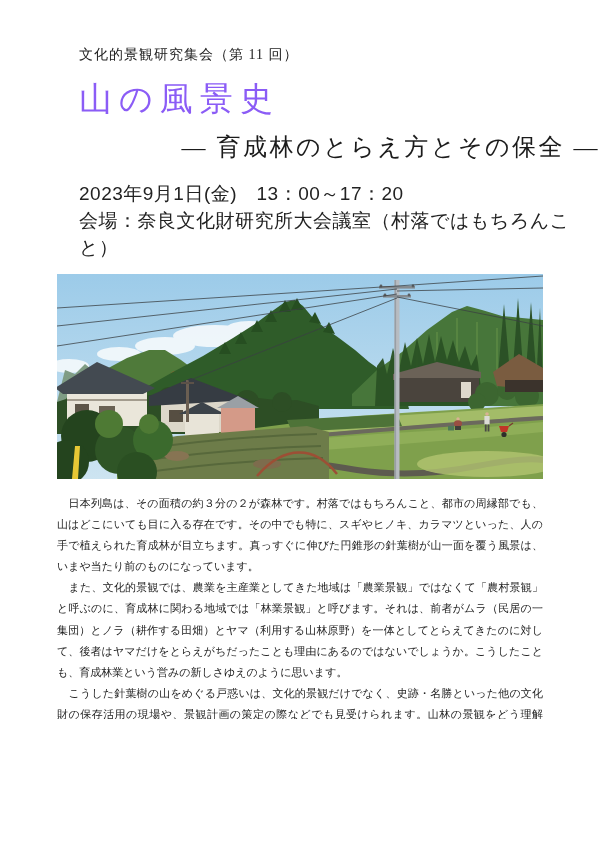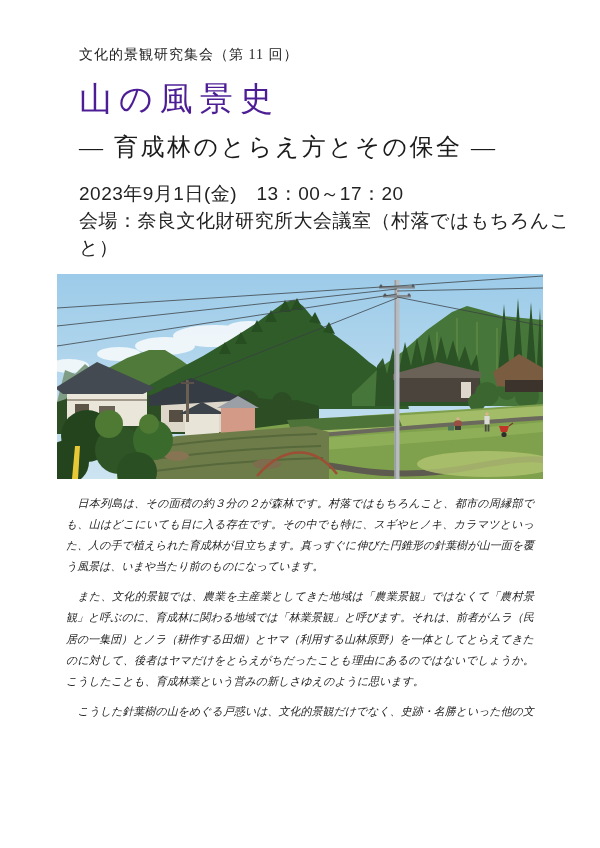--- a/index.html
+++ b/index.html
@@ -6,33 +6,33 @@
   body{
     width:600px;height:848px;
     font-family:"Liberation Serif","DejaVu Serif",serif;
     color:#1c1c1c;
     -webkit-font-smoothing:antialiased;
   }
   .page{position:relative;width:600px;height:719px;overflow:hidden;background:#ffffff;}
 
   .header{padding-top:46px;margin-left:79px;}
   .series-title{font-size:14px;letter-spacing:1px;color:#222;}
-  .event-title{font-size:33px;font-weight:400;margin:13px 0 0;letter-spacing:7px;color:#4c1d95;}
-  .event-subtitle{font-size:24px;margin-top:9px;letter-spacing:2.5px;color:#1b1b1b;}
+  .event-title{font-size:33px;font-weight:400;margin:13px 0 0;letter-spacing:7px;color:#8b5cf6;}
+  .event-subtitle{font-size:24px;margin-top:9px;letter-spacing:2.5px;color:#1b1b1b;text-align:right;}
 
   .info{margin:17px 0 0 79px;
         font-family:"Liberation Sans","DejaVu Sans",sans-serif;
         font-size:19px;line-height:27px;color:#222;letter-spacing:.5px;}
 
   .photo{margin:13px 0 0 57px;width:486px;height:205px;line-height:0;}
   .photo svg{display:block;width:486px;height:205px;}
 
   .body-text{margin:14px 57px 0;font-size:11px;line-height:21.1px;
              text-align:justify;color:#1c1c1c;}
-  .body-text p{margin:9px;text-indent:1.05em;font-style:italic;}
+  .body-text p{margin:0;text-indent:1.05em;}
 </style>
 </head>
 <body>
 
 <div class="page">
 
   <div class="header">
     <div class="series-title">文化的景観研究集会（第 11 回）</div>
     <h1 class="event-title">山の風景史</h1>
     <div class="event-subtitle">― 育成林のとらえ方とその保全 ―</div>

